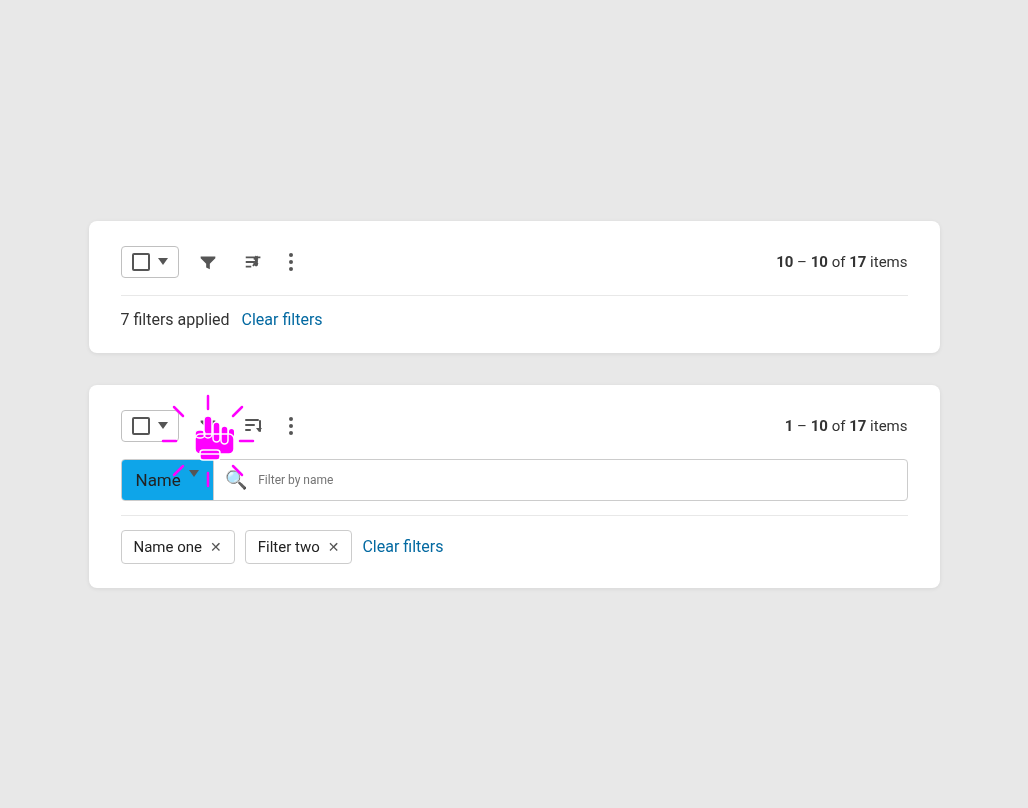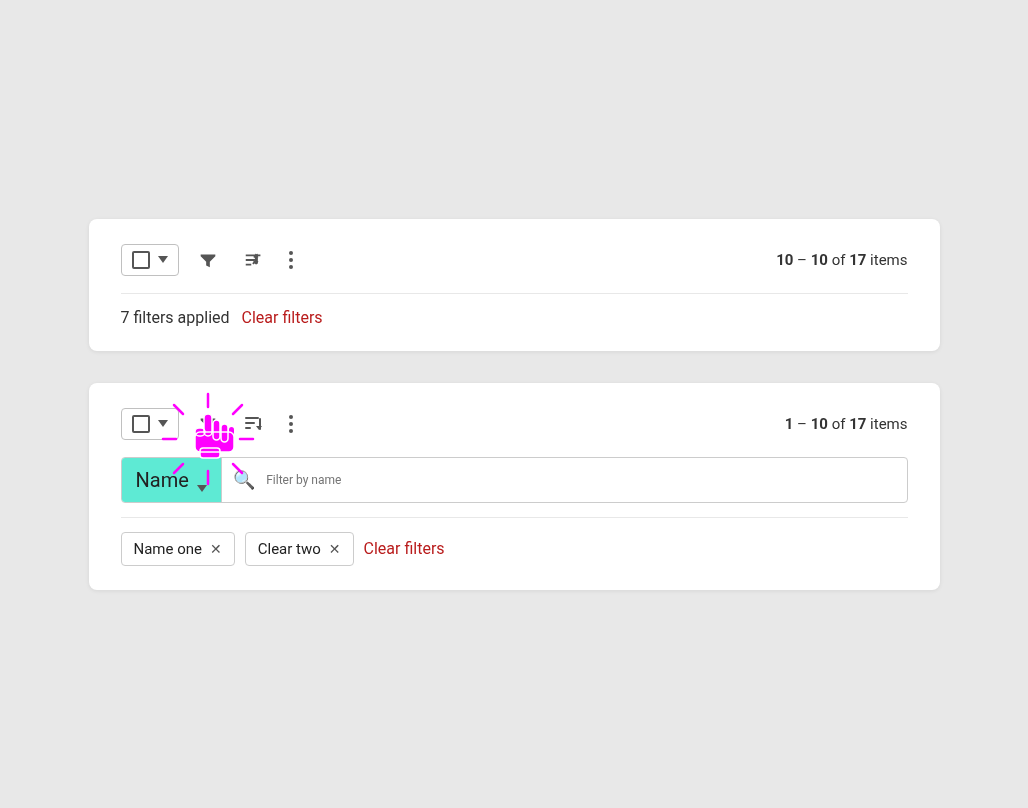--- a/index.html
+++ b/index.html
@@ -96,46 +96,46 @@
 
     .filters-applied-text {
       font-size: 16px;
       color: #333;
       margin-right: 12px;
     }
 
     .clear-filters-btn {
       background: none;
       border: none;
-      color: #b91c1c;
+      color: #0369a1;
       font-size: 16px;
       cursor: pointer;
       padding: 0;
       font-family: inherit;
     }
 
     
     .filter-input-row {
       display: flex;
       align-items: stretch;
       border: 1px solid #ccc;
       border-radius: 4px;
       margin-bottom: 14px;
       overflow: hidden;
     }
 
     .filter-name-dropdown {
       display: flex;
-      align-items: flex-end;
+      align-items: flex-start;
       gap: 8px;
       padding: 10px 14px;
       border-right: 1px solid #ccc;
       cursor: pointer;
-      background: #5eead4;
-      font-size: 20px;
+      background: #0ea5e9;
+      font-size: 17px;
       color: #222;
     }
 
     .filter-search-area {
       display: flex;
       align-items: center;
       flex: 1;
       padding: 0 12px;
       gap: 10px;
     }
@@ -391,18 +391,18 @@
       <input class="filter-input" type="text" placeholder="Filter by name" style="">
     </div>
   </div>
 
   <div class="filter-tags-row">
     <div class="filter-tag">
       <span>Name one</span>
       <button class="tag-remove">✕</button>
     </div>
     <div class="filter-tag">
-      <span>Clear two</span>
+      <span>Filter two</span>
       <button class="tag-remove">✕</button>
     </div>
     <button class="clear-filters-btn">Clear filters</button>
   </div>
 </div>
 
 </body></html>

